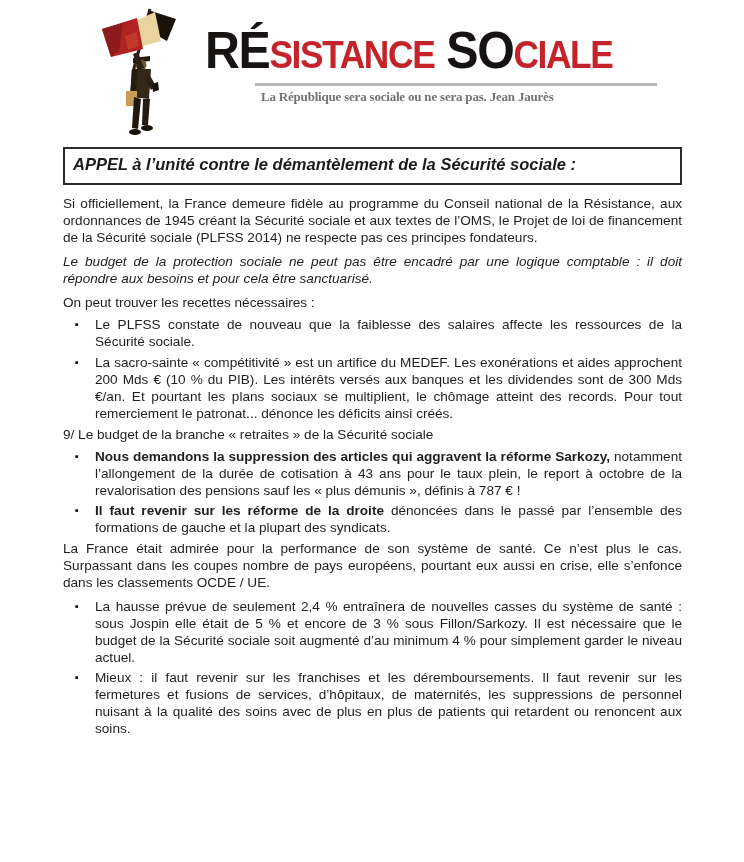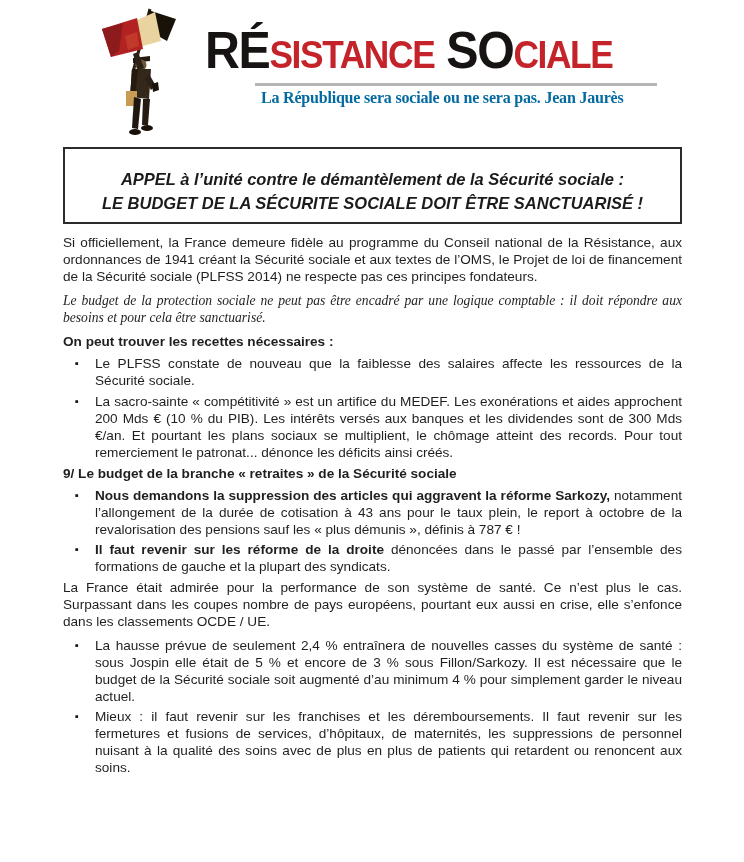--- a/index.html
+++ b/index.html
@@ -31,46 +31,46 @@
   .lg-red   { color: #c4232a; }
   .tag-rule {
     position: absolute; left: 255px; top: 83px;
     width: 402px; height: 0;
     border-top: 3px solid #b5b5b5;
   }
   .tagline {
     position: absolute; left: 261px; top: 89px;
     font-family: "Liberation Serif", serif;
     font-weight: bold;
-    font-size: 16px;
-    color: #0369a1;
+    font-size: 13px;
+    color: #737373;
     letter-spacing: -0.2px;
     white-space: nowrap;
   }
 
   
   .doc {
     position: absolute; left: 63px; top: 147px; width: 619px;
   }
   .title-box {
     border: 2px solid #2b2b2b;
-    padding: 18px 8px 7px 8px;
-    text-align: center;
+    padding: 3px 8px 7px 8px;
+    text-align: left;
     font-weight: bold;
     font-style: italic;
     font-size: 16.5px;
     line-height: 24px;
     color: #1b1b1b;
     margin-bottom: 10px;
   }
   .content { font-size: 13.6px; line-height: 17px; text-align: justify; }
   .content p { margin: 0 0 5px 0; }
   .content .sp { margin-bottom: 7px; }
-  .italic { font-style: italic; font-family: Liberation Serif, serif; }
-  .bold, .heading { font-weight: bold; }
+  .italic { font-style: italic; }
+  .bold, .heading { font-weight: normal; }
   .heading { text-align: left; margin-bottom: 3px; }
 
   ul.sq { list-style: none; margin: 0 0 4px 0; }
   ul.sq li {
     position: relative;
     padding-left: 32px;
     margin-bottom: 3px;
     text-align: justify;
   }
   .bullet-glyph {
@@ -123,26 +123,25 @@
   <div class="logotype"><span class="logo-big lg-black">RÉ</span><span class="logo-small lg-red">SISTANCE</span><span class="logo-big lg-black"> SO</span><span class="logo-small lg-red">CIALE</span></div>
 
   <div class="tag-rule"></div>
   <div class="tagline">La République sera sociale ou ne sera pas. Jean Jaurès</div>
 </div>
 
 <div class="doc">
 
   <div class="title-box">
     <div>APPEL à l’unité contre le démantèlement de la Sécurité sociale :</div>
-    <div>LE BUDGET DE LA SÉCURITE SOCIALE DOIT ÊTRE SANCTUARISÉ !</div>
   </div>
 
   <div class="content">
 
-    <p class="sp">Si officiellement, la France demeure fidèle au programme du Conseil national de la Résistance, aux ordonnances de 1941 créant la Sécurité sociale et aux textes de l’OMS, le Projet de loi de financement de la Sécurité sociale (PLFSS 2014) ne respecte pas ces principes fondateurs.</p>
+    <p class="sp">Si officiellement, la France demeure fidèle au programme du Conseil national de la Résistance, aux ordonnances de 1945 créant la Sécurité sociale et aux textes de l’OMS, le Projet de loi de financement de la Sécurité sociale (PLFSS 2014) ne respecte pas ces principes fondateurs.</p>
 
     <p class="italic sp">Le budget de la protection sociale ne peut pas être encadré par une logique comptable : il doit répondre aux besoins et pour cela être sanctuarisé.</p>
 
     <p class="heading">On peut trouver les recettes nécessaires :</p>
 
     <ul class="sq">
       <li>
         <span class="bullet-glyph">▪</span>
         <span>Le PLFSS constate de nouveau que la faiblesse des salaires affecte les ressources de la Sécurité sociale.</span>
       </li>

